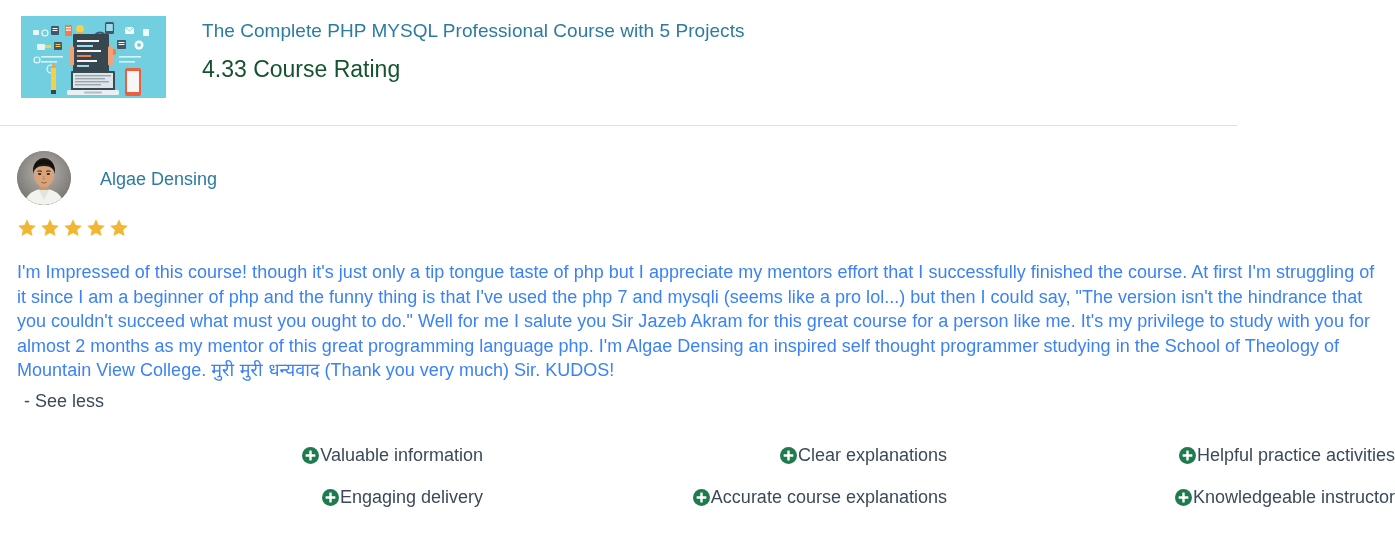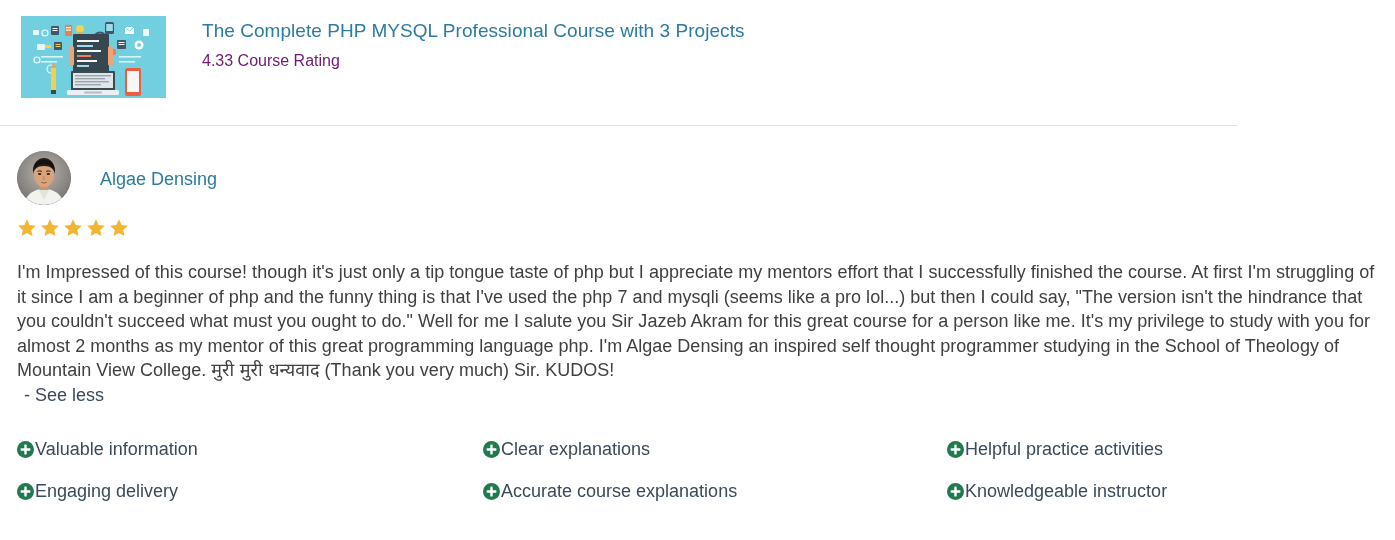--- a/index.html
+++ b/index.html
@@ -39,24 +39,24 @@
   }
   .course-title {
     font-size: 19px;
     line-height: 26px;
     color: #2c7ba0;
     text-decoration: none;
     display: block;
     letter-spacing: 0.05px;
   }
   .course-rating {
-    font-size: 16px;
+    font-size: 23px;
     line-height: 26px;
-    color: #701a75;
-    margin-top: 4px;
+    color: #14532d;
+    margin-top: 12px;
   }
 
   
   .divider {
     width: 1237px;
     height: 1px;
     background: #e0e0e0;
     margin-top: 27px;
   }
 
@@ -104,29 +104,30 @@
     display: flex;
     gap: 3px;
   }
   .star { display: block; }
 
   
   .review-body {
     margin-top: 18px;
     font-size: 18px;
     line-height: 24.5px;
-    color: #404040;
+    color: #3b82f6;
     width: 1370px;
     letter-spacing: 0.02px;
   }
   .review-body .dn {
     font-family: "DejaVu Sans", sans-serif;
   }
   .see-less {
     display: block;
+    margin-top: 6px;
     margin-left: 7px;
     font-size: 18px;
     line-height: 24px;
     color: #3b4a5a;
     text-decoration: none;
     cursor: pointer;
   }
 
   
   .feedback {
@@ -135,20 +136,21 @@
     grid-template-columns: 466px 464px auto;
     row-gap: 18px;
   }
   .tag {
     display: flex;
     align-items: center;
     font-size: 18px;
     line-height: 24px;
     color: #3b4a5a;
     white-space: nowrap;
+    justify-content: flex-end;
   }
   .tag-icon {
     flex: 0 0 17px;
     width: 17px;
     height: 17px;
     margin-right: 1px;
     position: relative;
     top: 1px;
   }
   .tag-icon svg { display: block; }
@@ -221,21 +223,21 @@
       <rect x="104" y="52" width="16" height="28" rx="2" fill="#ef5d3f"></rect>
       <rect x="106" y="55" width="12" height="21" fill="#f7f7f7"></rect>
 
       <rect x="30" y="52" width="5" height="26" fill="#f5d04e"></rect>
       <polygon points="30,52 35,52 32.5,46" fill="#f0a24a"></polygon>
       <rect x="30" y="74" width="5" height="4" fill="#37474f"></rect>
     </svg>
   </div>
 
   <div class="course-meta">
-    <a class="course-title" href="#">The Complete PHP MYSQL Professional Course with 3 Projects</a>
+    <a class="course-title" href="#">The Complete PHP MYSQL Professional Course with 5 Projects</a>
     <div class="course-rating">4.33 Course Rating</div>
   </div>
 </div>
 
 <div class="divider"></div>
 
 <div class="review">
 
   <div class="reviewer-row">
     <div class="avatar">

